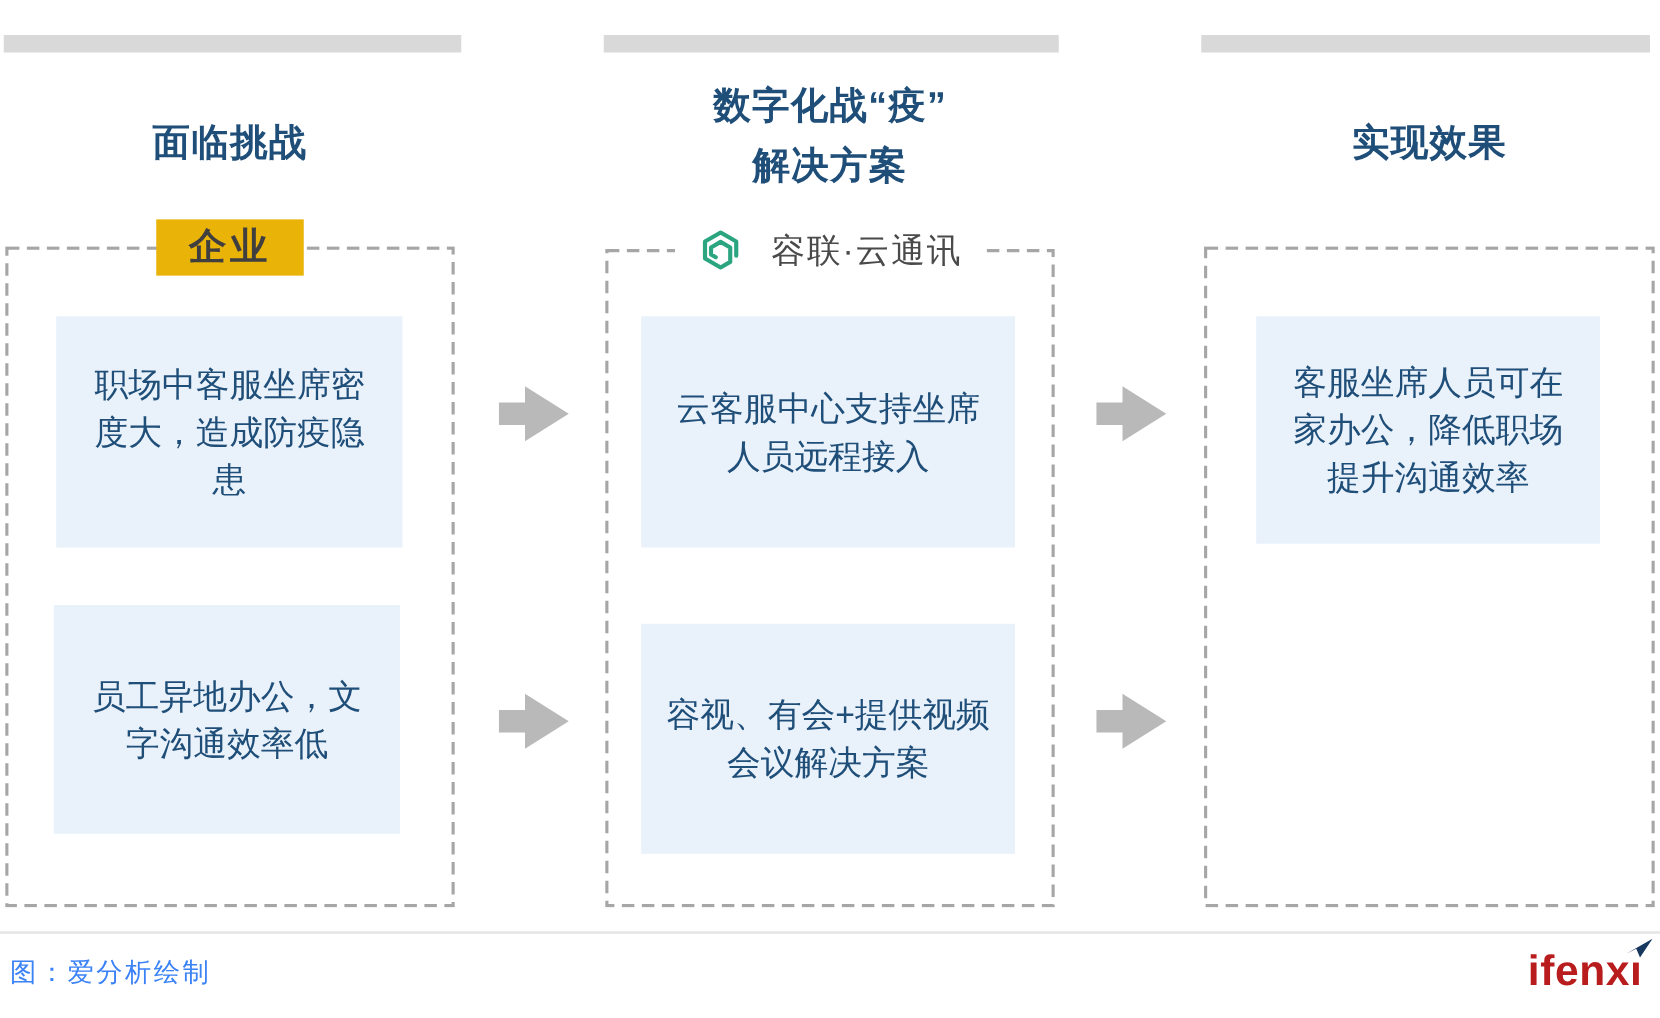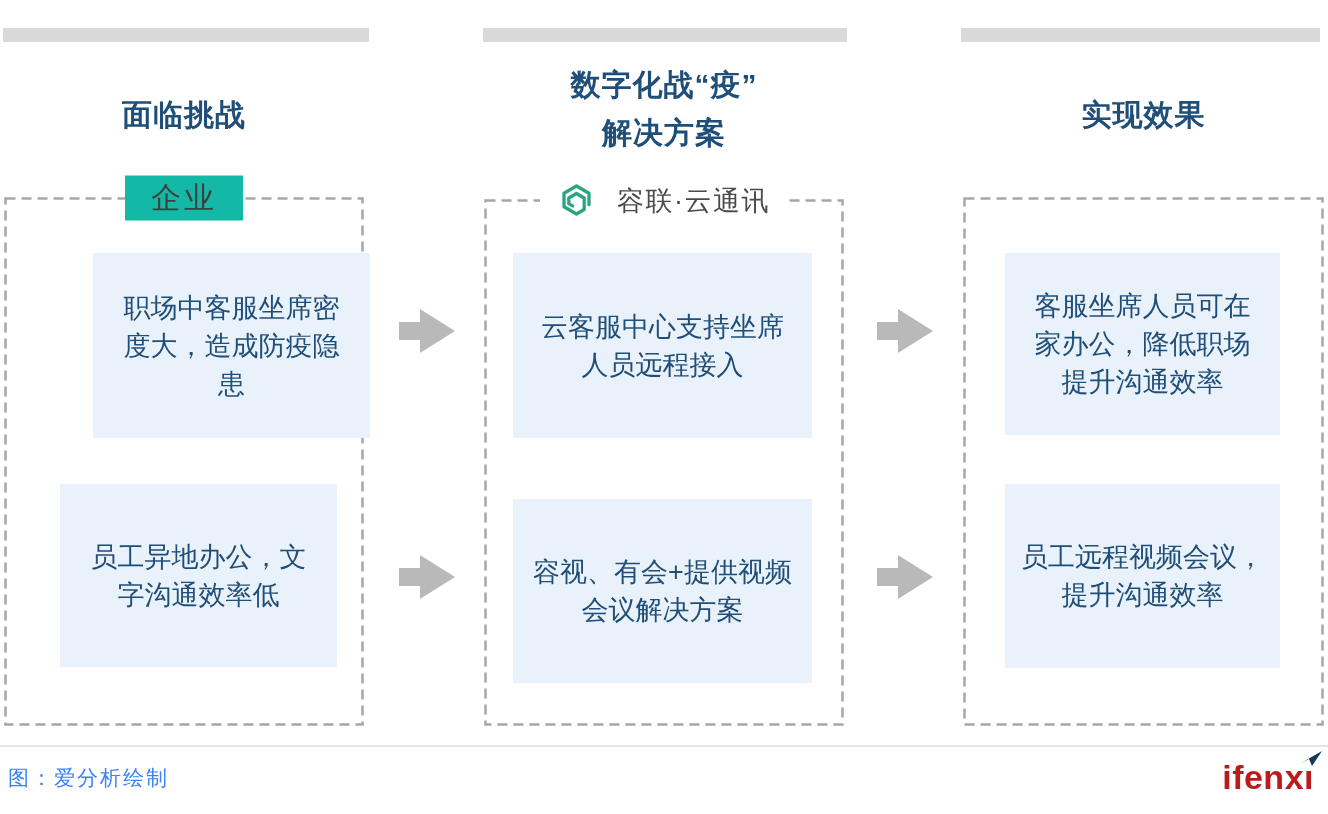--- a/index.html
+++ b/index.html
@@ -7,22 +7,22 @@
     position:relative;width:1328px;height:814px;background:#ffffff;overflow:hidden;
     font-family:"Liberation Sans","DejaVu Sans",sans-serif;
   }
   .bar{position:absolute;top:28px;height:14px;background:#d9d9d9;}
   .col-title{
     position:absolute;color:#1f4e79;font-weight:700;font-size:30px;line-height:48px;
     text-align:center;white-space:pre-line;letter-spacing:1px;
   }
   .frame{position:absolute;}
   .entity-label{
-    position:absolute;transform:translate(-50%,-50%);background:#14b8a6;
-    padding:2px 26px;font-size:30px;font-weight:400;color:#3f3f3f;
+    position:absolute;transform:translate(-50%,-50%);background:#eab308;
+    padding:2px 26px;font-size:30px;font-weight:700;color:#3f3f3f;
     letter-spacing:3px;white-space:nowrap;z-index:2;
   }
   .logo-label{
     position:absolute;transform:translate(-50%,-50%);background:#ffffff;
     padding:2px 18px;display:flex;align-items:center;gap:22px;white-space:nowrap;z-index:2;
   }
   .logo-text{font-size:27px;color:#4a4a4a;letter-spacing:1.5px;}
   .bluebox{
     position:absolute;background:#e9f1fa;color:#1f4e79;
     display:flex;align-items:center;justify-content:center;text-align:center;
@@ -66,46 +66,42 @@
     <span>企业</span>
   </div>
 
   <div class="logo-label" style="left:664px;top:200px;">
     <svg width="37" height="37" viewBox="0 0 40 40">
       <path d="M33.5 25 V12.7 L20 4.9 L6.5 12.7 V27.3 L20 35.1 L28.3 30.3 V17.8 L20 13 L11.7 17.8 V23.9 L15.8 26.3" fill="none" stroke="#2aa57f" stroke-width="3.6" stroke-linecap="round" stroke-linejoin="round"></path>
     </svg>
     <span class="logo-text">容联·云通讯</span>
   </div>
 
-  <div class="bluebox" style="left:45px;top:253px;width:277px;height:185px;margin-left:48px;">
+  <div class="bluebox" style="left:45px;top:253px;width:277px;height:185px;">
     <span>职场中客服坐席密
 度大，造成防疫隐
 患</span>
   </div>
-  <div class="bluebox" style="left:60px;top:484px;width:277px;height:183px;">
+  <div class="bluebox" style="left:43px;top:484px;width:277px;height:183px;">
     <span>员工异地办公，文
 字沟通效率低</span>
   </div>
 
   <div class="bluebox" style="left:513px;top:253px;width:299px;height:185px;">
     <span>云客服中心支持坐席
 人员远程接入</span>
   </div>
   <div class="bluebox" style="left:513px;top:483px;width:299px;height:184px;margin-top:16px;">
     <span>容视、有会+提供视频
 会议解决方案</span>
   </div>
 
   <div class="bluebox" style="left:1005px;top:253px;width:275px;height:182px;">
     <span>客服坐席人员可在
 家办公，降低职场
-提升沟通效率</span>
-  </div>
-  <div class="bluebox" style="left:1005px;top:484px;width:275px;height:184px;">
-    <span>员工远程视频会议，
 提升沟通效率</span>
   </div>
 
   <svg class="arrow" style="left:399px;top:308px;" viewBox="0 0 57 46">
     <path d="M0 14 L21 14 L21 1 L56 23 L21 45 L21 32 L0 32 Z" fill="#b9b9b9"></path>
   </svg>
   <svg class="arrow" style="left:877px;top:308px;" viewBox="0 0 57 46">
     <path d="M0 14 L21 14 L21 1 L56 23 L21 45 L21 32 L0 32 Z" fill="#b9b9b9"></path>
   </svg>
   <svg class="arrow" style="left:399px;top:554px;" viewBox="0 0 57 46">

